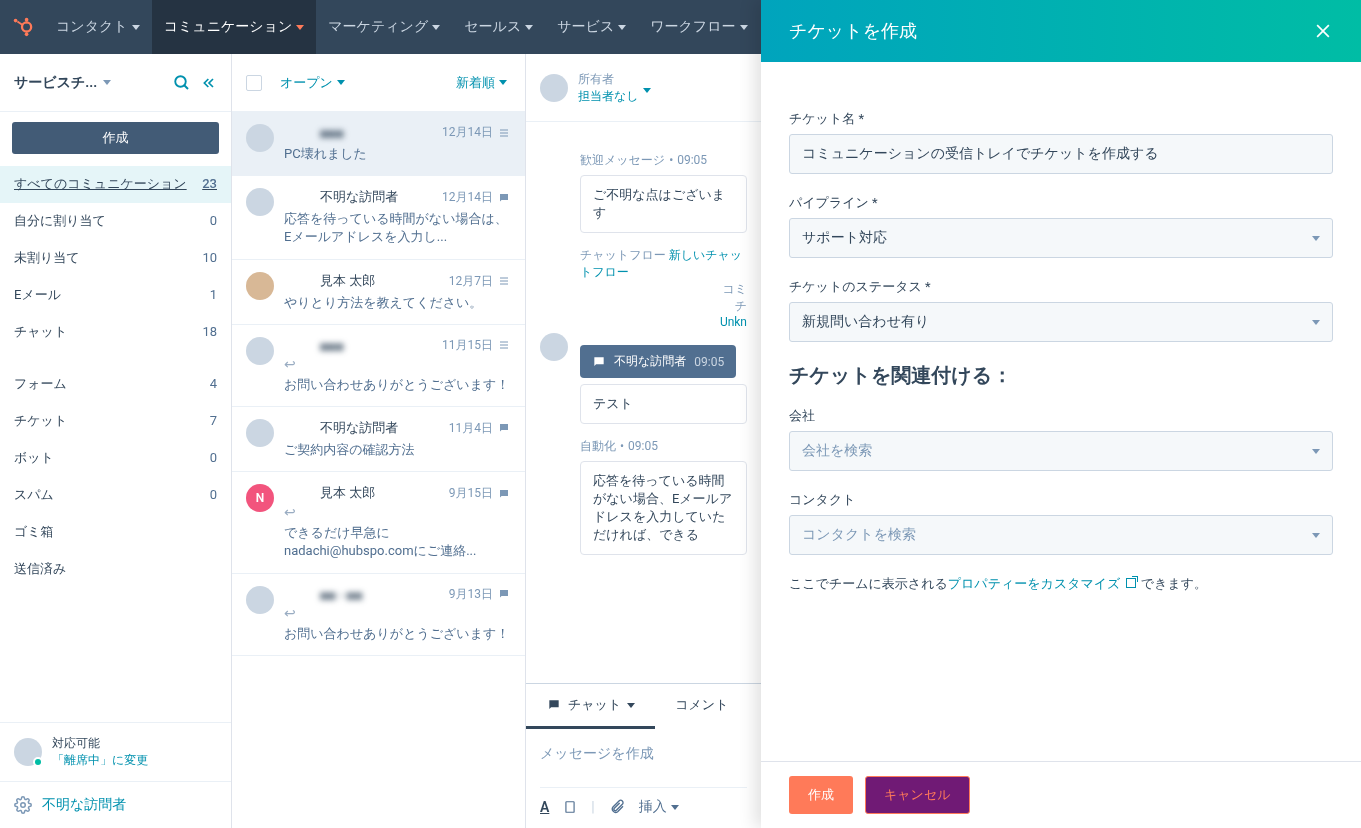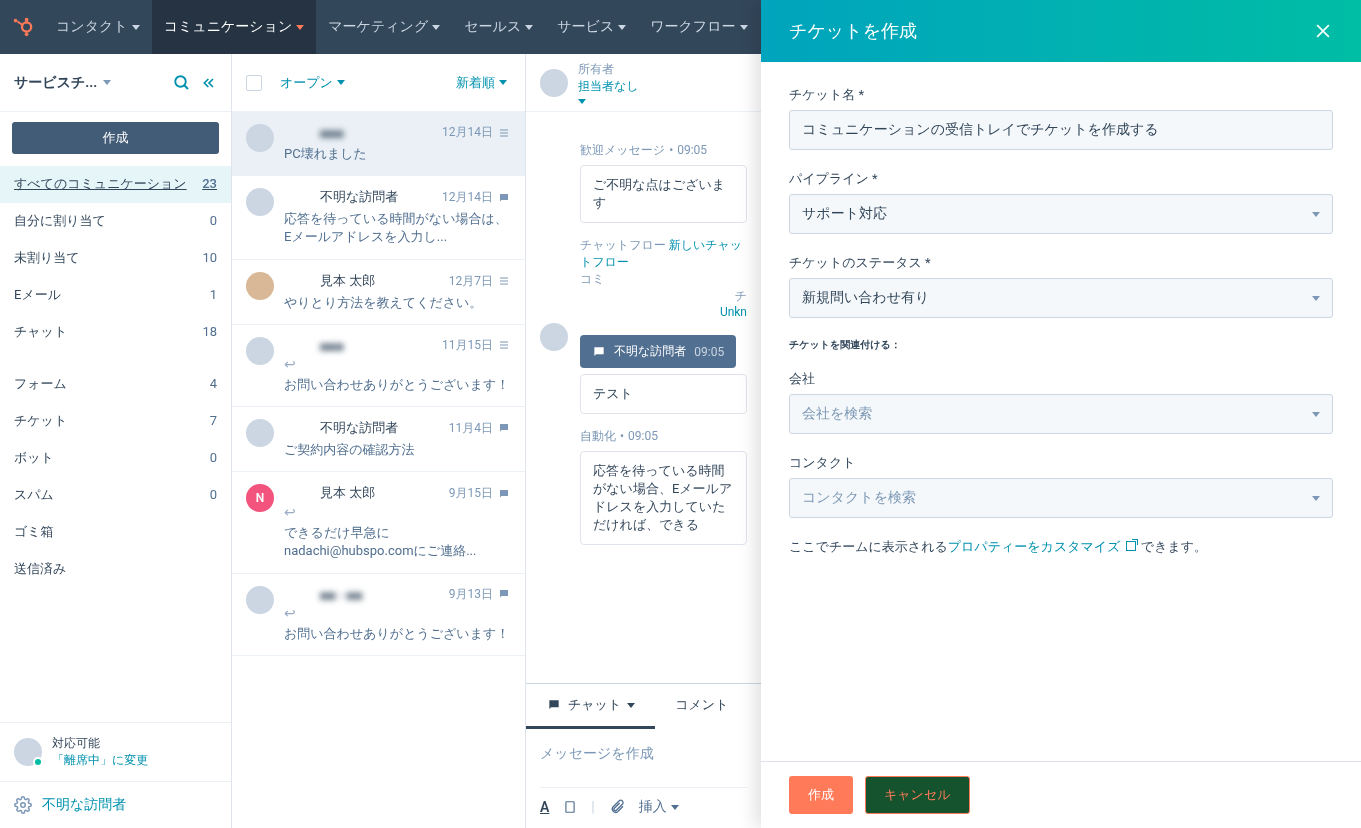--- a/index.html
+++ b/index.html
@@ -49,25 +49,25 @@
 .mi-row1 { display: flex; justify-content: space-between; align-items: flex-end; margin-left: 36px; }
 .mi-name { font-size: 13px; color: #33475b; font-weight: 500; }
 .mi-name.blur { filter: blur(3px); }
 .mi-date { font-size: 12px; color: #7c98b6; display: flex; align-items: center; gap: 4px; }
 .mi-date svg { width: 14px; height: 12px; }
 .mi-text { font-size: 13px; color: #516f90; margin-top: 4px; line-height: 1.4; }
 .mi-reply { color: #99acc2; font-size: 14px; margin-top: 2px; }
 
 
 .convo { position: absolute; left: 526px; top: 54px; right: 600px; bottom: 0; background: #fff; display: flex; flex-direction: column; }
-.convo-head { height: 58px; border-bottom: 1px solid #eaf0f6; display: flex; align-items: center; padding: 0 14px; gap: 10px; }
+.convo-head { height: 68px; border-bottom: 1px solid #eaf0f6; display: flex; align-items: center; padding: 0 14px; gap: 10px; }
 .ch-av { width: 28px; height: 28px; border-radius: 50%; background: #cbd6e2; }
 .ch-text { font-size: 12px; }
 .ch-t1 { color: #7c98b6; }
-.ch-t2 { color: #0091ae; display: flex; gap: 4px; cursor: pointer; flex-direction: column; }
+.ch-t2 { color: #0091ae; display: flex; gap: 4px; cursor: pointer; }
 .convo-body { flex: 1; padding: 20px 14px; overflow: hidden; font-size: 13px; color: #33475b; }
 .bubble { border: 1px solid #dfe3eb; border-radius: 4px; padding: 10px 12px; margin: 6px 0 14px 40px; background: #fff; }
 .bubble-head { font-size: 12px; color: #7c98b6; margin: 10px 0 0 40px; }
 .bubble-head .dot { margin: 0 4px; }
 .bubble-dark { background: #516f90; color: #fff; border-radius: 4px; padding: 8px 12px; margin: 16px 0 0 40px; display: inline-flex; align-items: center; gap: 8px; font-size: 12px; }
 .bubble-dark .t { color: #cbd6e2; }
 .flow-meta { font-size: 12px; color: #7c98b6; margin: 14px 0 0 40px; text-align: left; }
 .flow-meta a { color: #0091ae; }
 .convo-avatar-row { position: relative; }
 .convo-avatar-row .mini-av { width: 28px; height: 28px; border-radius: 50%; background: #cbd6e2; position: absolute; left: 0; top: 4px; }
@@ -76,36 +76,36 @@
 .convo-tab.active { border-bottom-color: #33475b; font-weight: 500; }
 .compose { padding: 12px 14px; }
 .compose-input { color: #7c98b6; font-size: 14px; padding: 4px 0 24px; }
 .compose-tb { display: flex; align-items: center; gap: 14px; color: #516f90; font-size: 14px; border-top: 1px solid #eaf0f6; padding-top: 10px; }
 .compose-tb .ins { color: #516f90; display: flex; align-items: center; gap: 4px; cursor: pointer; }
 
 
 .panel { position: absolute; right: 0; top: 0; width: 600px; bottom: 0; background: #fff; box-shadow: -6px 0 16px rgba(0,0,0,.12); display: flex; flex-direction: column; z-index: 50; }
 .panel-head { height: 62px; background: linear-gradient(90deg, #00a4bd, #00bda5); color: #fff; display: flex; align-items: center; padding: 0 28px; font-size: 18px; font-weight: 500; }
 .panel-head .close { margin-left: auto; cursor: pointer; }
-.panel-body { flex: 1; padding: 24px 28px; overflow: auto; font-size: 13px; color: #33475b; }
+.panel-body { flex: 1; padding: 24px 28px; overflow: auto; font-size: 13px; color: #33475b; margin-top: 24px; }
 .fld { margin-bottom: 20px; }
 .fld-label { font-size: 13px; color: #33475b; margin-bottom: 6px; }
 .fld-input, .fld-select { width: 100%; height: 40px; border: 1px solid #cbd6e2; border-radius: 3px; padding: 0 12px; background: #f5f8fa; font-size: 14px; color: #33475b; display: flex; align-items: center; justify-content: space-between; }
 .fld-select { cursor: pointer; }
 .fld-select .chev { border-top-color: #7c98b6; }
 .fld-select.ph { color: #7c98b6; }
-.sect-h { font-size: 10px; color: #33475b; font-weight: 600; margin: 10px 0 18px; }
+.sect-h { font-size: 20px; color: #33475b; font-weight: 600; margin: 10px 0 18px; }
 .help { font-size: 13px; color: #33475b; }
 .help a { color: #0091ae; }
 .ext-icon { display: inline-block; width: 10px; height: 10px; border: 1.5px solid #0091ae; position: relative; margin: 0 2px; }
 .ext-icon::after { content: ''; position: absolute; width: 5px; height: 5px; border-top: 1.5px solid #0091ae; border-right: 1.5px solid #0091ae; top: -3px; right: -3px; }
 .panel-foot { border-top: 1px solid #dfe3eb; padding: 14px 28px; display: flex; gap: 12px; }
 .btn { height: 38px; padding: 0 18px; border-radius: 3px; font-size: 13px; cursor: pointer; border: 1px solid transparent; }
 .btn-primary { background: #ff7a59; color: #fff; }
-.btn-secondary { background: #14532d; border-color: #ff7a59; color: #ff7a59; }
+.btn-secondary { background: #701a75; border-color: #ff7a59; color: #ff7a59; }
 
 svg { display: block; }
 </style>
 </head>
 <body>
 
 <div class="topnav">
   <div class="topnav-logo">
     <svg width="22" height="22" viewBox="0 0 24 24">
         <circle cx="17" cy="12" r="5" fill="none" stroke="#ff7a59" stroke-width="2.5"></circle>
@@ -358,21 +358,21 @@
           <span>担当者なし</span>
           <span class="chev" style="border-top-color:#0091ae"></span>
         </div>
     </div>
   </div>
   <div class="convo-body">
     <div class="bubble-head"><span>歓迎メッセージ</span><span class="dot">•</span><span>09:05</span></div>
     <div class="bubble">ご不明な点はございます</div>
     <div class="flow-meta">
       <span>チャットフロー</span> <a>新しいチャットフロー</a>
-      <div style=""><span>コミ</span></div>
+      <div style="text-align:right"><span>コミ</span></div>
       <div style="text-align:right"><span>チ</span></div>
       <div style="text-align:right;color:#0091ae"><span>Unkn</span></div>
     </div>
     <div class="convo-avatar-row">
       <div class="mini-av"></div>
       <div class="bubble-dark">
         <svg width="14" height="14" viewBox="0 0 24 24" fill="#fff">
             <path d="M4 4h16v12H7l-3 3z"></path>
           </svg>
         <span>不明な訪問者</span>

